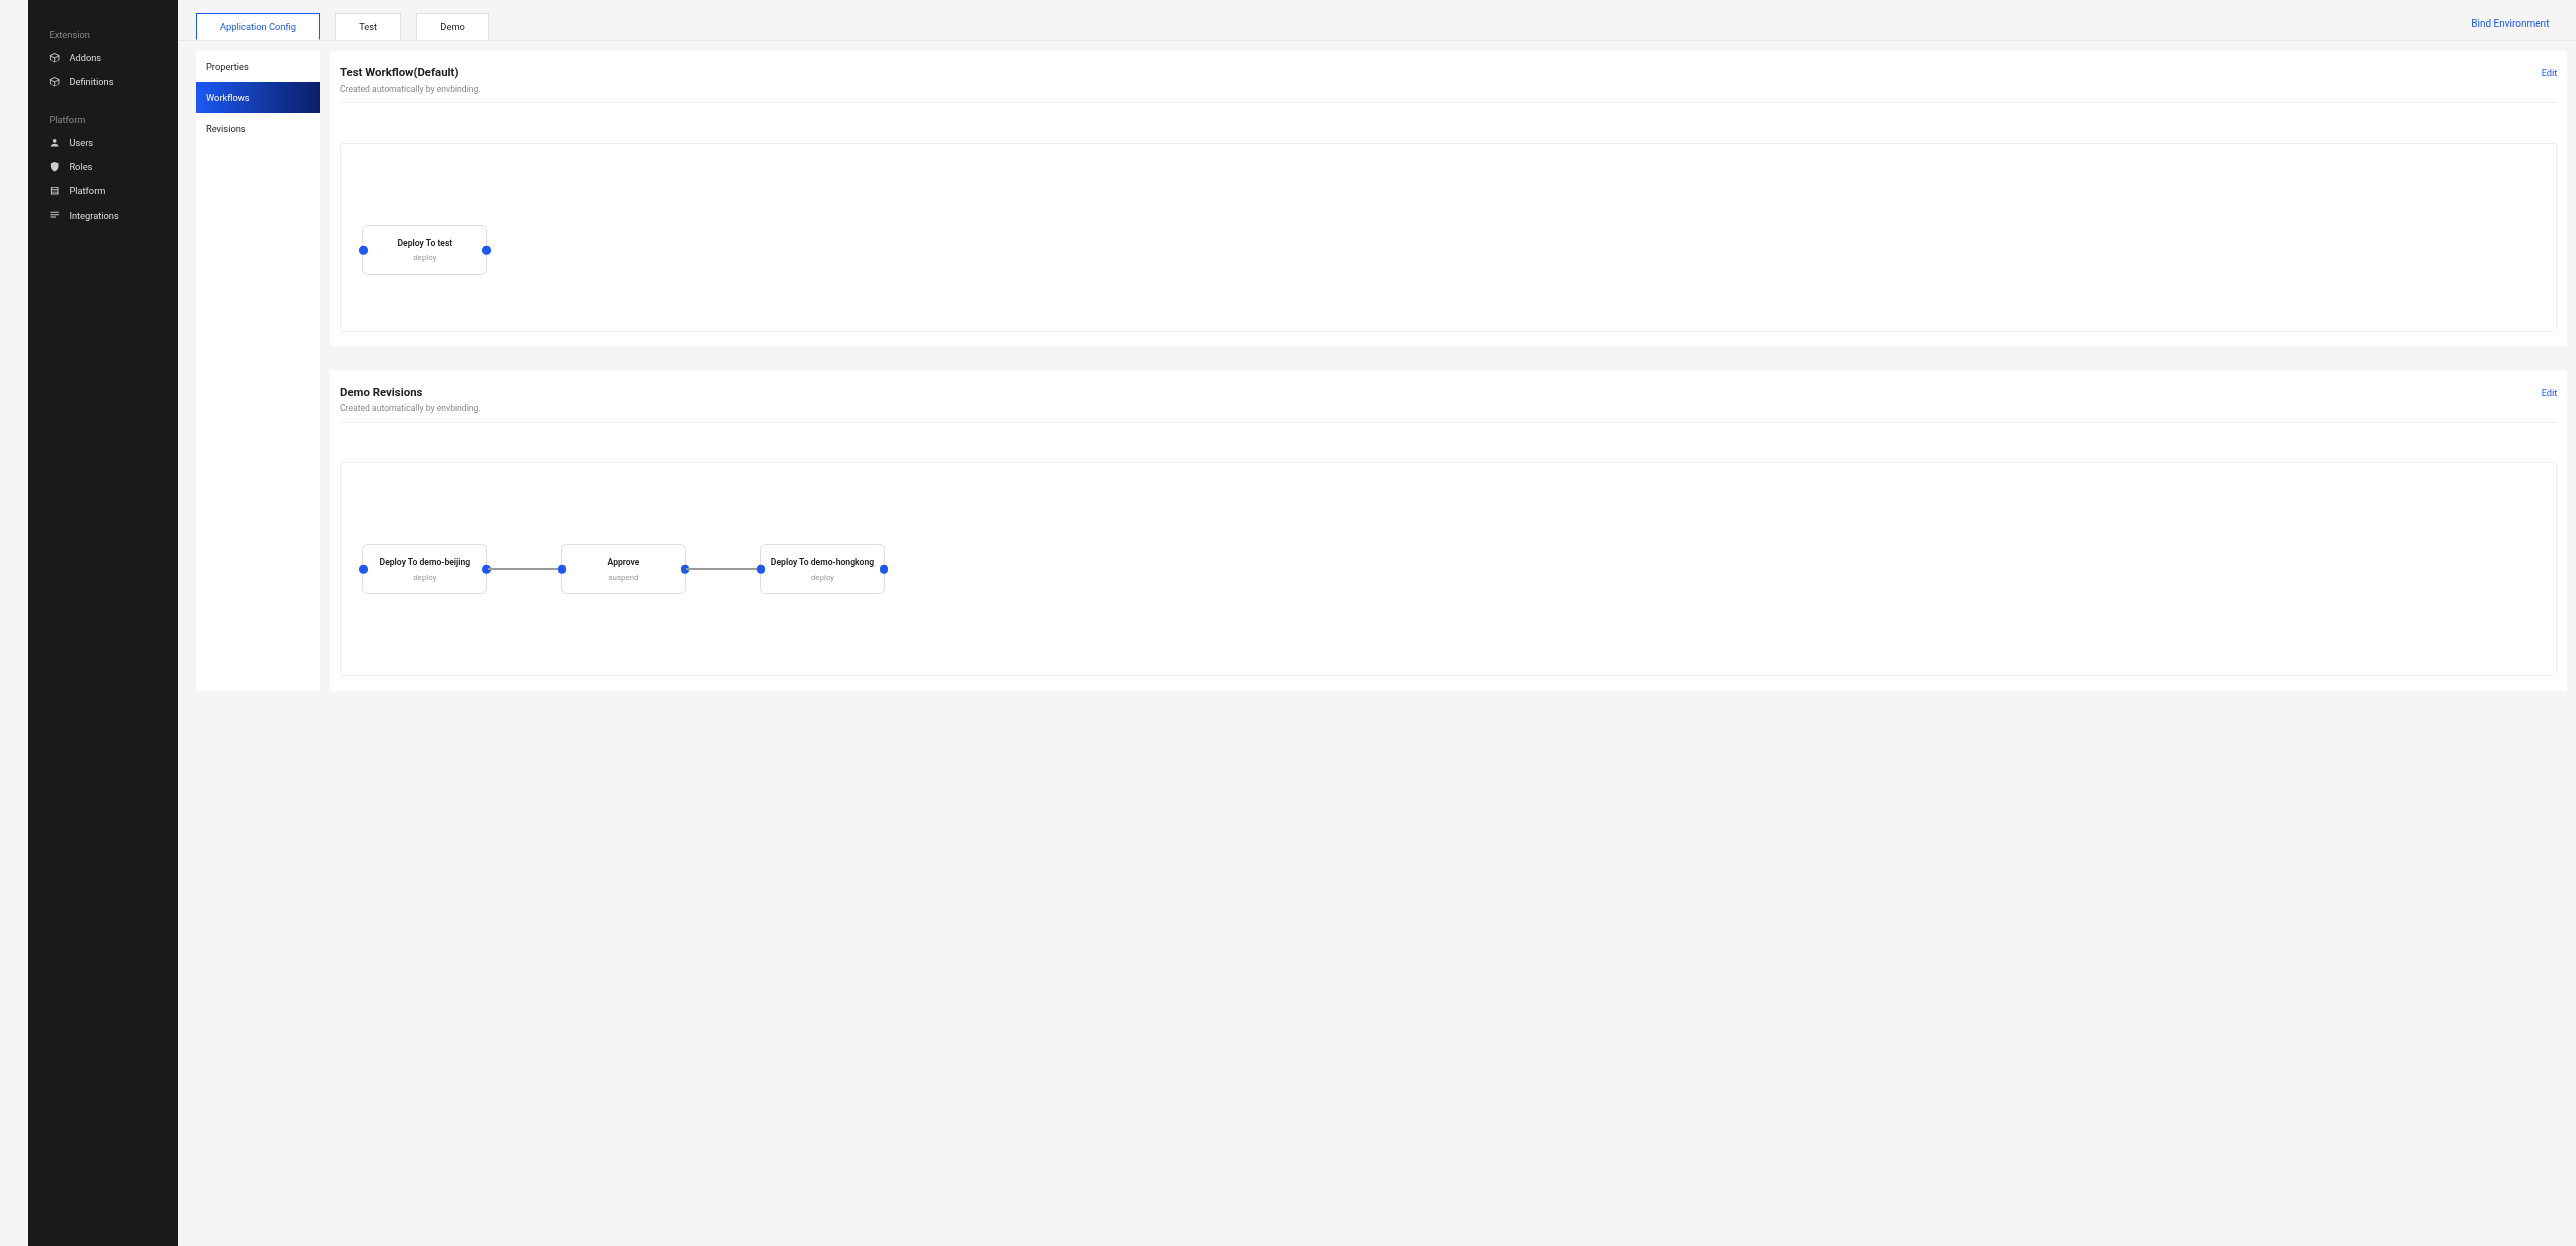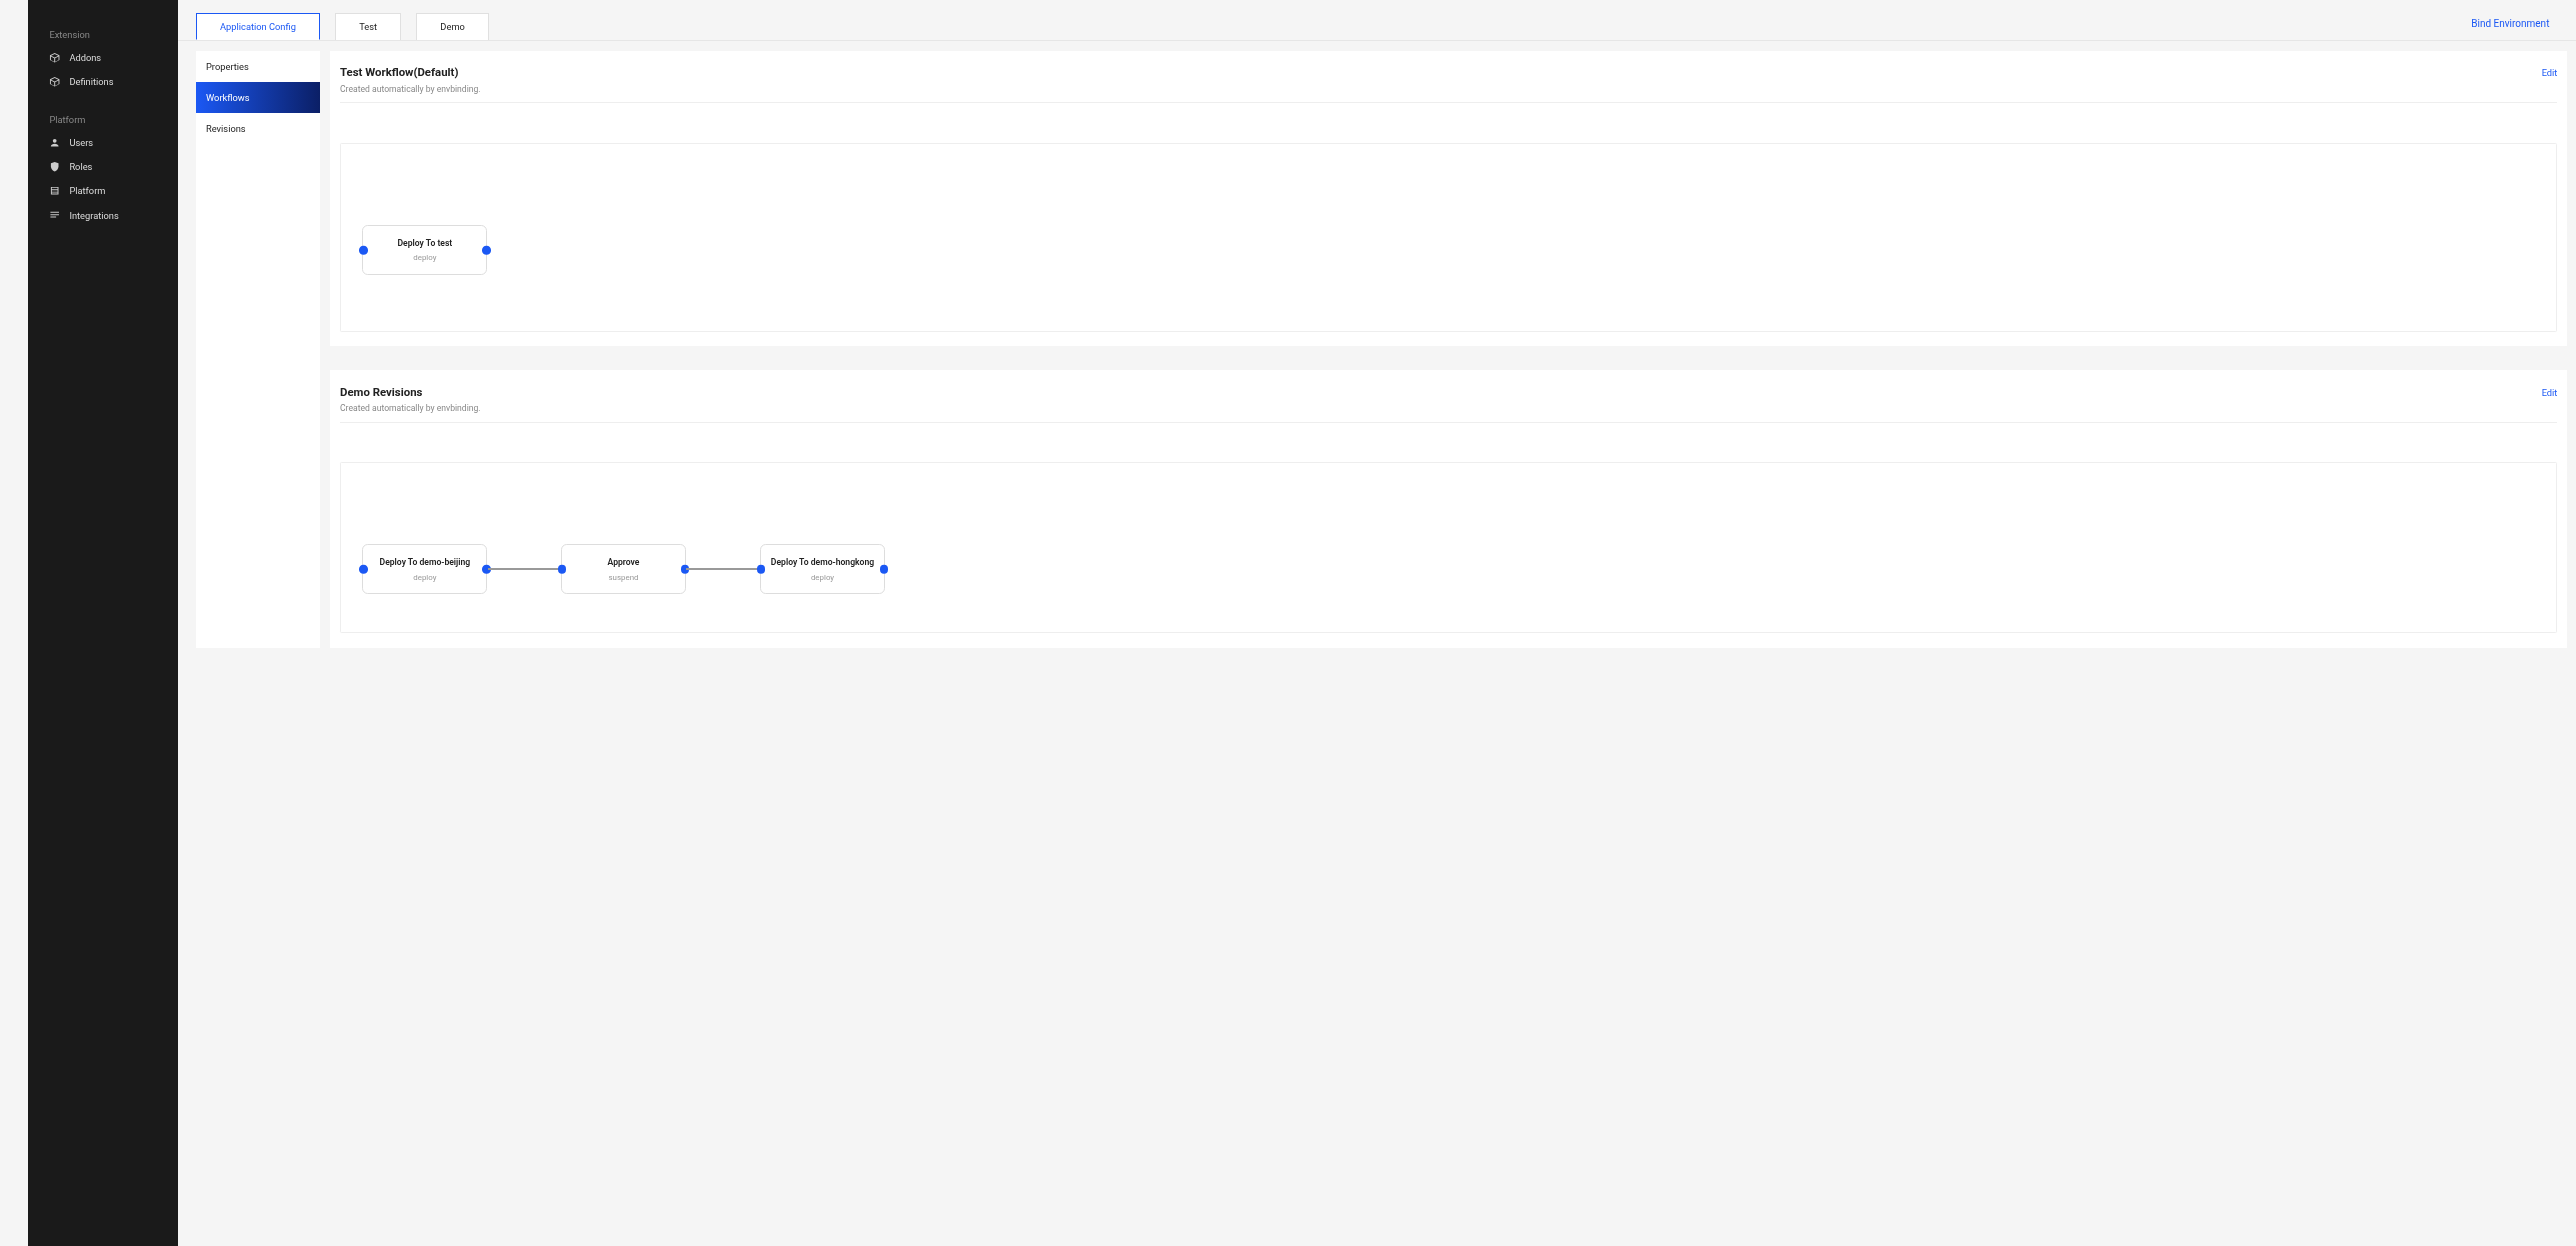--- a/index.html
+++ b/index.html
@@ -162,21 +162,21 @@
     }
     .workflow-canvas {
       border: 0.7px solid #eee;
       border-radius: 1.4px;
       height: 189px;
       position: relative;
       overflow: hidden;
       margin-top: 40px;
     }
     .workflow-canvas.tall {
-      height: 171px;
+      height: 214px;
     }
 
     
     .wf-node {
       position: absolute;
       width: 125px;
       height: 50px;
       border: 0.7px solid #ddd;
       border-radius: 5.7px;
       background: #fff;

